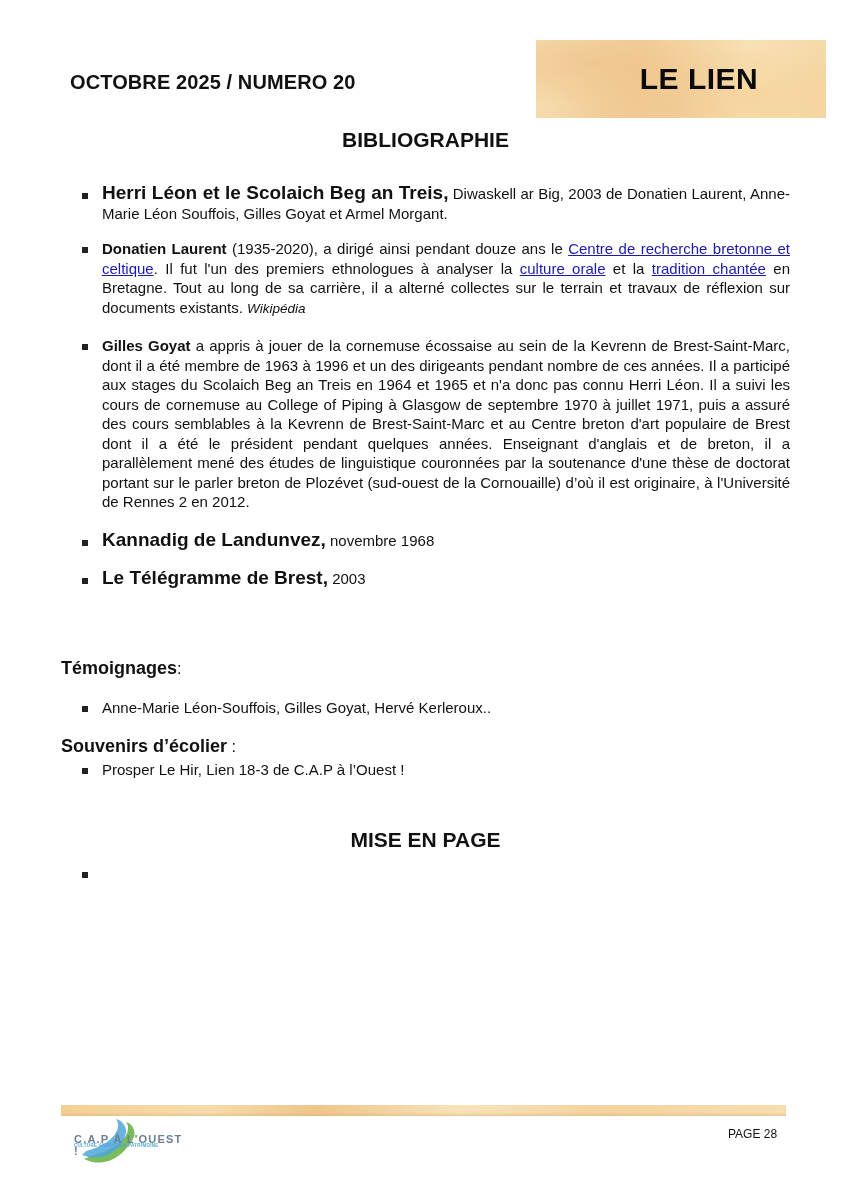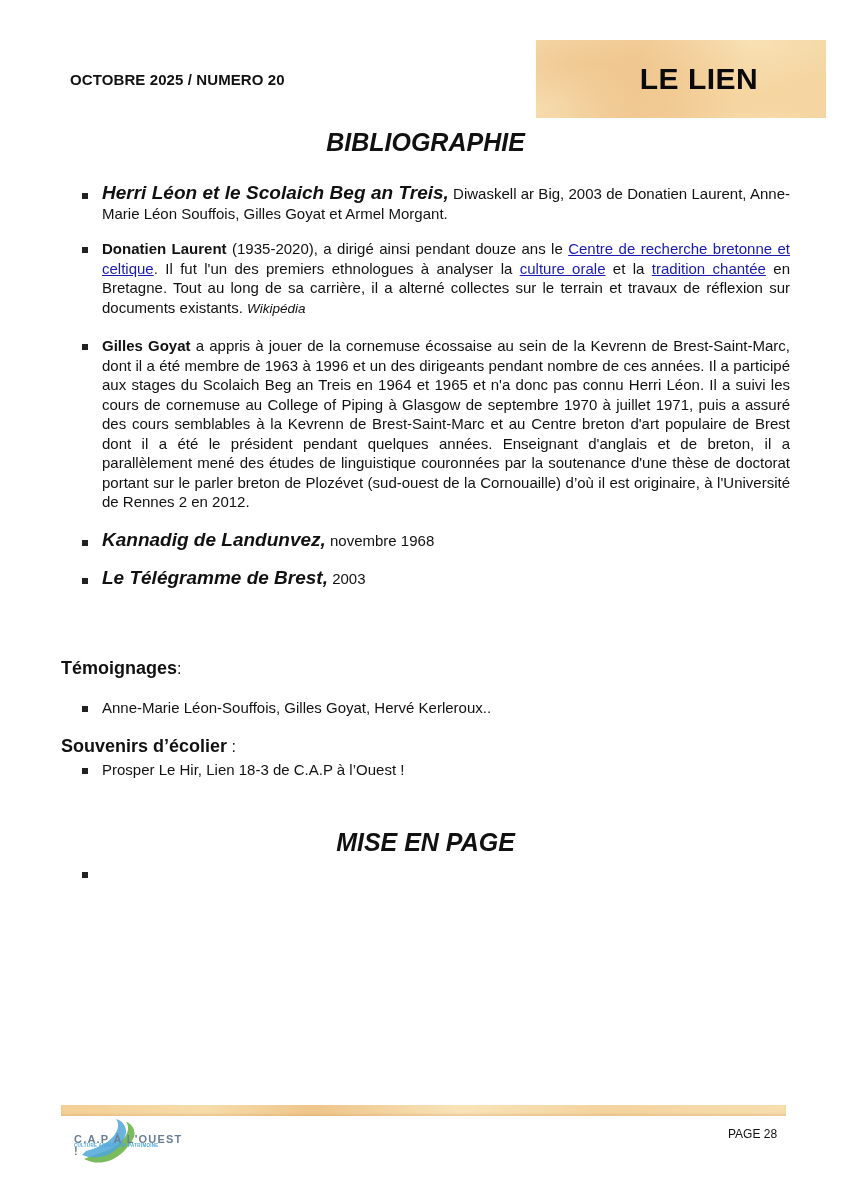--- a/index.html
+++ b/index.html
@@ -2,42 +2,42 @@
 <html><head>
   <meta charset="utf-8">
   <style>
     html, body { margin: 0; padding: 0; background: #ffffff; }
     body {
       width: 851px; height: 1200px; position: relative; overflow: hidden;
       font-family: "Liberation Sans", sans-serif; color: #111;
     }
     .issue {
       position: absolute; left: 70px; top: 71px;
-      font-weight: bold; font-size: 15px; letter-spacing: 0.1px;
+      font-weight: bold; font-size: 20px; letter-spacing: 0.1px;
     }
     .title-box {
       position: absolute; left: 536px; top: 40px; width: 254px; height: 78px;
       background:
         radial-gradient(ellipse at 20% 30%, rgba(236,188,128,0.55), rgba(0,0,0,0) 55%),
         radial-gradient(ellipse at 80% 70%, rgba(245,208,150,0.6), rgba(0,0,0,0) 60%),
         radial-gradient(ellipse at 45% 85%, rgba(232,180,120,0.45), rgba(0,0,0,0) 50%),
         linear-gradient(100deg, #f6dcae 0%, #f3cf9c 35%, #f8e1b4 70%, #f4d7a6 100%);
       display: flex; align-items: center; justify-content: center; padding-left: 36px;
     }
     .title-box span { font-weight: bold; font-size: 30px; color: #0a0a0a; letter-spacing: 0.5px; }
     .section-title {
       position: absolute; left: 0; width: 851px; text-align: center;
-      font-weight: bold; font-size: 25px; font-style: italic;
+      font-weight: bold; font-size: 21px;
     }
     .list { position: absolute; left: 82px; width: 708px; margin: 0; padding: 0; list-style: none; }
     .item { position: relative; padding-left: 20px; font-size: 15px; line-height: 19.5px; text-align: justify; }
     .bullet {
       position: absolute; left: 0; top: 8px; width: 6px; height: 6px; background: #222;
     }
-    .big-ital { font-weight: bold; font-style: italic; font-size: 19px; }
+    .big-ital { font-weight: bold; font-size: 19px; }
     .b { font-weight: bold; }
     .i { font-style: italic; font-size: 13.5px; }
     a.link { color: #1a1ab0; text-decoration: underline; }
     .subhead { position: absolute; left: 61px; font-weight: bold; font-size: 18px; }
     .subhead .colon { font-weight: normal; font-size: 16px; }
     .footer-bar {
       position: absolute; left: 61px; top: 1105px; width: 725px; height: 11px;
       background: linear-gradient(90deg, #f3cf95 0%, #f6dcaa 20%, #eec58b 35%, #f8e3b8 55%, #f3d39f 75%, #f7deaf 100%);
       box-shadow: inset 0 -2px 2px rgba(220,170,110,0.4);
     }

